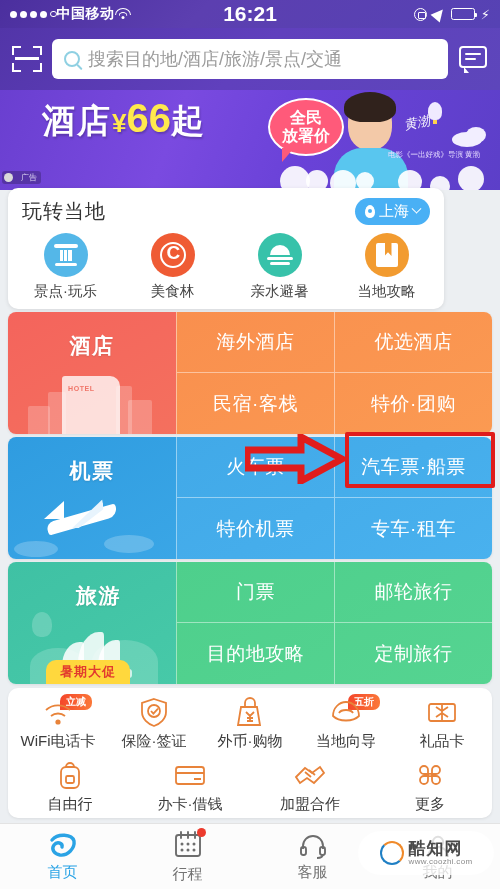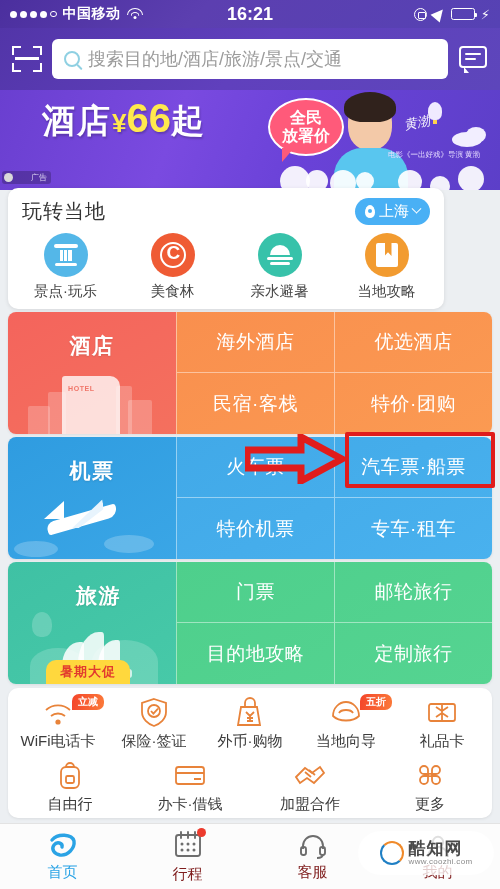--- a/index.html
+++ b/index.html
@@ -12,32 +12,32 @@
   #app { position: relative; width: 500px; height: 889px; overflow: hidden; }
 
   
   .statusbar {
     height: 28px; width: 100%;
     background: linear-gradient(135deg,#4b2f9e 0%,#5c3fb0 40%,#5642b4 100%);
     display: flex; align-items: center; padding: 0 10px;
     color: #fff; font-size: 15px; font-weight: bold;
     position: relative;
   }
-  .sb-left { display: flex; align-items: center; gap: 6px; }
+  .sb-left { display: flex; align-items: center; }
   .dots { display: flex; gap: 3px; align-items: center; }
   .dot { width: 7px; height: 7px; border-radius: 50%; background: #fff; }
   .dot.empty { background: transparent; border: 1.2px solid #fff; width: 6.5px; height: 6.5px; }
   .carrier { font-size: 14px; letter-spacing: .5px; }
   .wifi-ico { width: 16px; height: 12px; position: relative; }
   .wifi-ico i { position: absolute; left: 50%; transform: translateX(-50%); border: 1.6px solid #fff;
     border-bottom: none; border-radius: 50% 50% 0 0 / 100% 100% 0 0; }
   .wifi-ico i:nth-child(1) { width: 16px; height: 7px; top: 0; }
   .wifi-ico i:nth-child(2) { width: 9px; height: 4px; top: 4px; }
   .wifi-ico i:nth-child(3) { width: 3px; height: 3px; top: 8px; border-radius: 50%; background:#fff; border:none; }
-  .sb-time { position: absolute; left: 50%; transform: translateX(-50%); font-size: 18px; }
+  .sb-time { position: absolute; left: 50%; transform: translateX(-50%); font-size: 21px; }
   .sb-right { margin-left: auto; display: flex; align-items: center; gap: 6px; }
   .lock-ico { width: 13px; height: 13px; border: 1.3px solid #fff; border-radius: 50%;
     position: relative; }
   .lock-ico:after { content: ""; position: absolute; left: 3.4px; top: 3px; width: 6px; height: 5px;
     border: 1.2px solid #fff; border-radius: 1px; }
   .nav-arrow { width: 0; height: 0; border-left: 6px solid transparent; border-right: 6px solid transparent;
     border-bottom: 12px solid #fff; transform: rotate(40deg); }
   .batt { width: 24px; height: 12px; border: 1.3px solid #fff; border-radius: 2.5px; position: relative;
     padding: 1px; }
   .batt:after { content: ""; position: absolute; right: -3.5px; top: 3.5px; width: 2px; height: 4px;
@@ -111,21 +111,21 @@
   .credit { position: absolute; left: 388px; top: 60px; color: #e6dcff; font-size: 7.5px; white-space: nowrap; }
   .balloon { position: absolute; left: 428px; top: 12px; width: 14px; height: 18px;
     background: #f0eaff; border-radius: 50% 50% 40% 40%; }
   .balloon:after { content:""; position:absolute; left:5px; top:18px; width:4px; height:4px; background:#ffd24d; }
   .cloud { position: absolute; background: #f2eeff; border-radius: 50%; }
   .cl1 { left: 452px; top: 42px; width: 30px; height: 15px; }
   .cl2 { left: 466px; top: 37px; width: 20px; height: 16px; }
   .bubbles-bottom { position: absolute; left: 280px; bottom: -6px; width: 220px; height: 34px; }
   .bubbles-bottom i { position: absolute; background: #fff; border-radius: 50%; opacity: .92; }
   .ad-badge {
-    position: absolute; left: 2px; bottom: 6px; display: flex; align-items: center; gap: 18px;
+    position: absolute; left: 2px; bottom: 6px; display: flex; align-items: center; gap: 8px;
     background: rgba(0,0,0,.22); border-radius: 3px; padding: 1px 4px 1px 2px;
   }
   .ad-badge .c { width: 9px; height: 9px; border-radius: 50%; background: #d9d9d9; }
   .ad-badge span { color: #ded6f3; font-size: 8px; }
 
   
   .card-local {
     position: absolute; left: 8px; top: 188px; width: 436px;
     background: #fff; border-radius: 10px; padding: 10px 0 8px;
     box-shadow: 0 1px 4px rgba(0,0,0,.10);
@@ -238,33 +238,33 @@
   
   .card-services {
     position: absolute; left: 8px; top: 688px; width: 484px; height: 130px;
     background: #fff; border-radius: 10px; overflow: hidden; box-shadow: 0 1px 3px rgba(0,0,0,.08);
   }
   .sv-row { display: flex; padding: 8px 2px 0; }
   .sv-item { flex: 1; display: flex; flex-direction: column; align-items: center; gap: 4px;
     position: relative; }
   .sv-ico { width: 34px; height: 32px; position: relative; }
   .sv-label { font-size: 15px; color: #3d3d3d; white-space: nowrap; }
-  .sv-badge { position: absolute; top: -2px; left: 50%; margin-left: 14px;
+  .sv-badge { position: absolute; top: -2px; left: 50%; margin-left: 2px;
     background: linear-gradient(100deg,#f4452a,#fb7a3a); color: #fff; font-size: 10px;
     padding: 1px 6px; border-radius: 7px 7px 7px 0; white-space: nowrap; font-weight: bold; }
   .ora { stroke: #e8833a; fill: none; stroke-width: 1.8; }
 
   
   .tabbar {
     position: absolute; left: 0; bottom: 0; width: 500px; height: 66px;
     background: #fcfcfc; border-top: 1px solid #e3e3e3;
     display: flex; align-items: center;
   }
   .tab { flex: 1; display: flex; flex-direction: column; align-items: center; gap: 3px; position: relative; }
-  .tab-label { font-size: 15px; color: #7f1d1d; }
+  .tab-label { font-size: 15px; color: #737373; }
   .tab.active .tab-label { color: #2aa3e5; }
   .tab-ico { width: 30px; height: 28px; position: relative; }
   .red-dot { position: absolute; right: -3px; top: -2px; width: 9px; height: 9px; border-radius: 50%;
     background: #ec3b2d; }
   .watermark { position: absolute; right: 6px; bottom: 14px; width: 136px; height: 44px;
     border-radius: 22px; background: rgba(255,255,255,.78);
     display: flex; align-items: center; justify-content: center; gap: 5px; }
   .wm-logo { width: 24px; height: 24px; border-radius: 50%; border: 2.5px solid #1f7fc4;
     border-right-color: #f08a2a; border-top-color: #f08a2a; position: relative; }
   .wm-text { display: flex; flex-direction: column; line-height: 1.05; }

